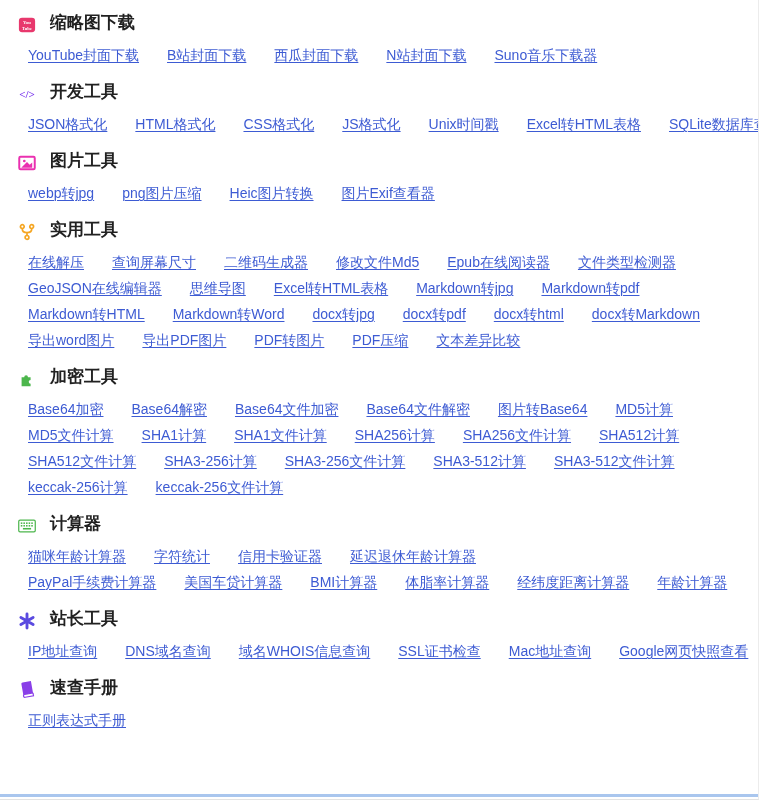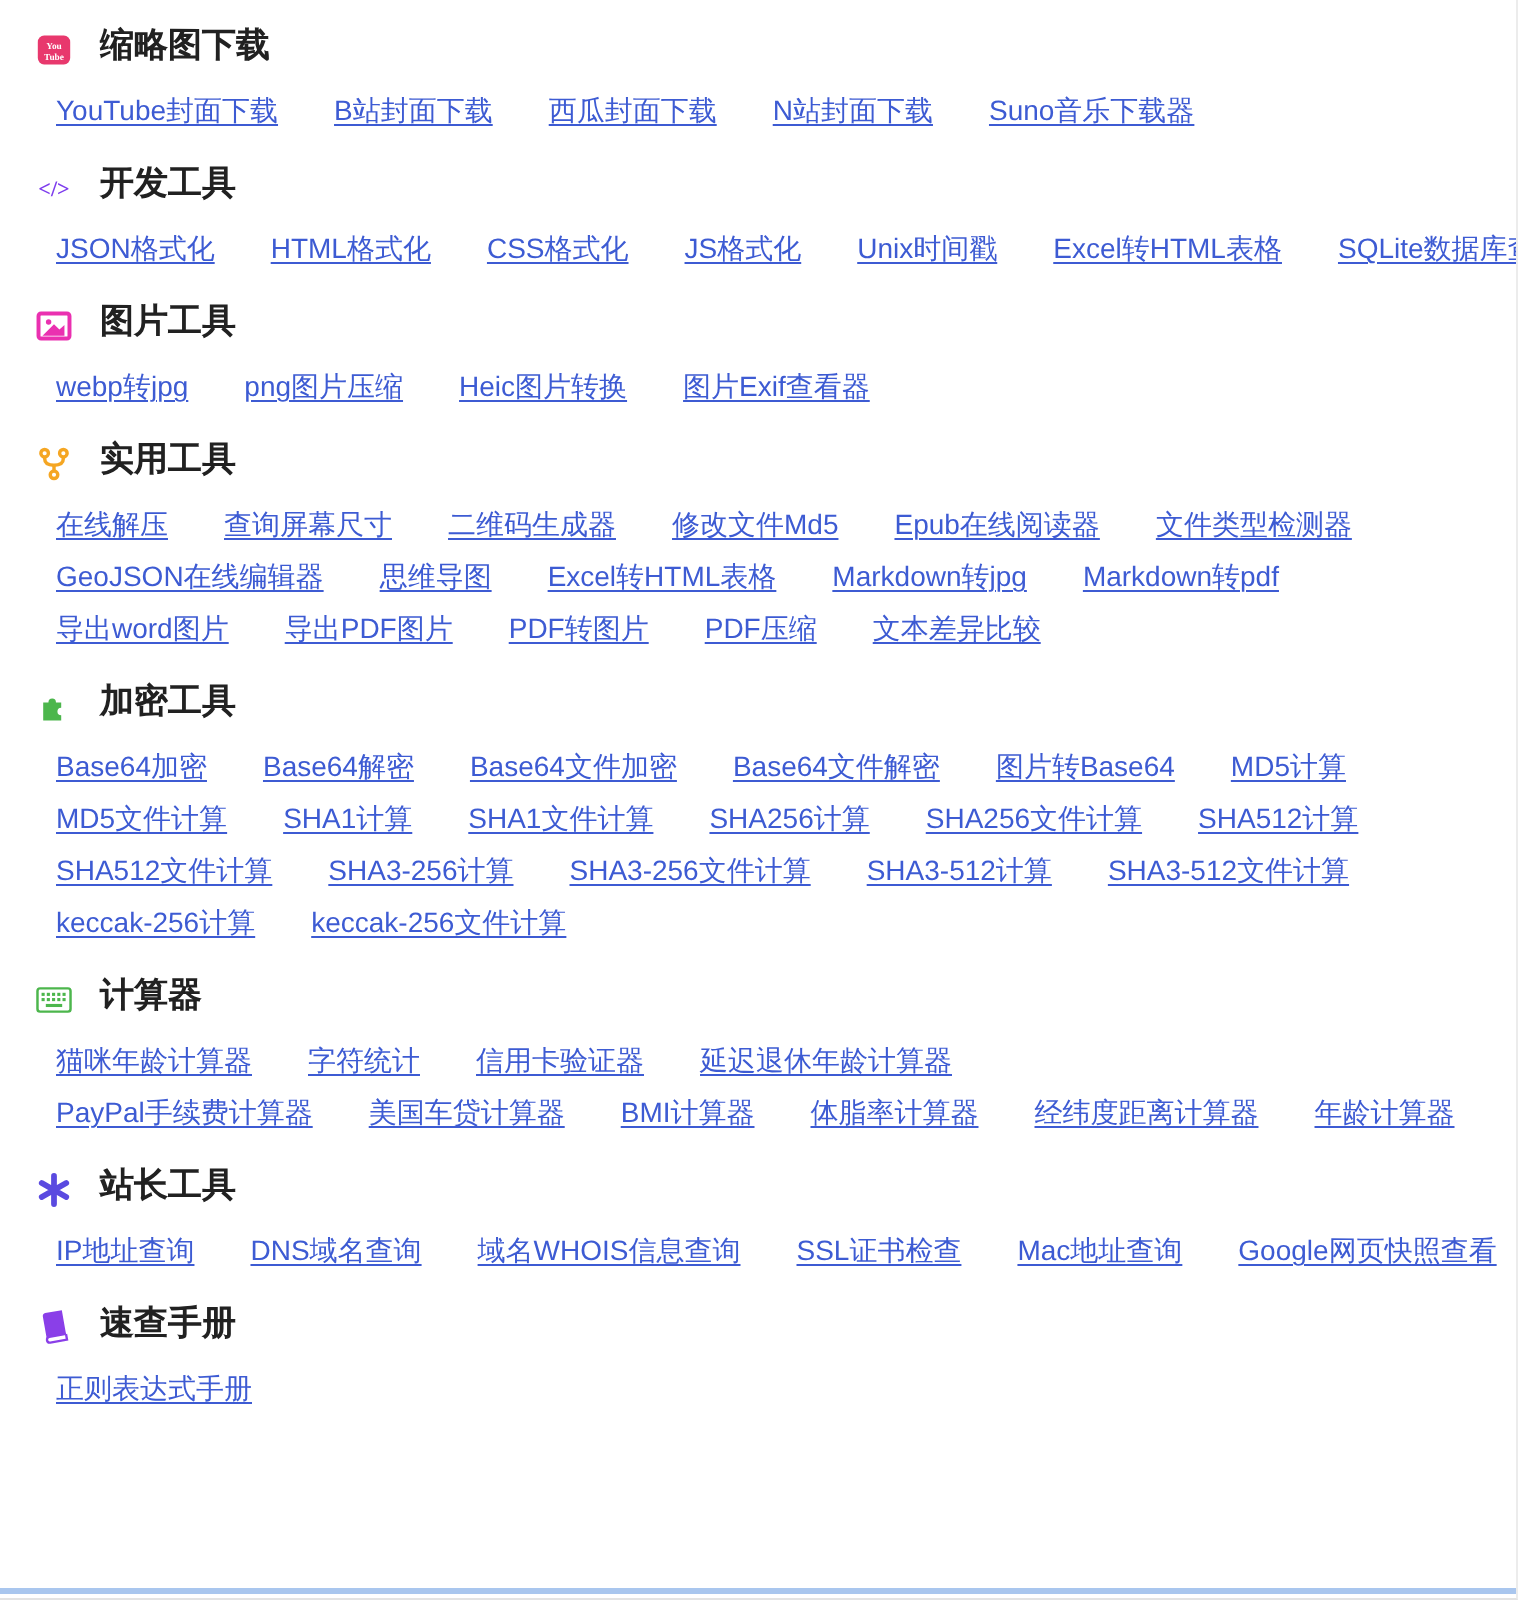--- a/index.html
+++ b/index.html
@@ -136,20 +136,28 @@
             <a class="tool-link" href="#" data-name="tool-link">修改文件Md5</a>
             <a class="tool-link" href="#" data-name="tool-link">Epub在线阅读器</a>
             <a class="tool-link" href="#" data-name="tool-link">文件类型检测器</a>
           </div>
           <div class="link-row" data-name="link-row">
             <a class="tool-link" href="#" data-name="tool-link">GeoJSON在线编辑器</a>
             <a class="tool-link" href="#" data-name="tool-link">思维导图</a>
             <a class="tool-link" href="#" data-name="tool-link">Excel转HTML表格</a>
             <a class="tool-link" href="#" data-name="tool-link">Markdown转jpg</a>
             <a class="tool-link" href="#" data-name="tool-link">Markdown转pdf</a>
+          </div>
+          <div class="link-row" data-name="link-row">
+            <a class="tool-link" href="#" data-name="tool-link">Markdown转HTML</a>
+            <a class="tool-link" href="#" data-name="tool-link">Markdown转Word</a>
+            <a class="tool-link" href="#" data-name="tool-link">docx转jpg</a>
+            <a class="tool-link" href="#" data-name="tool-link">docx转pdf</a>
+            <a class="tool-link" href="#" data-name="tool-link">docx转html</a>
+            <a class="tool-link" href="#" data-name="tool-link">docx转Markdown</a>
           </div>
           <div class="link-row" data-name="link-row">
             <a class="tool-link" href="#" data-name="tool-link">导出word图片</a>
             <a class="tool-link" href="#" data-name="tool-link">导出PDF图片</a>
             <a class="tool-link" href="#" data-name="tool-link">PDF转图片</a>
             <a class="tool-link" href="#" data-name="tool-link">PDF压缩</a>
             <a class="tool-link" href="#" data-name="tool-link">文本差异比较</a>
           </div>
         </div>
   </section>

